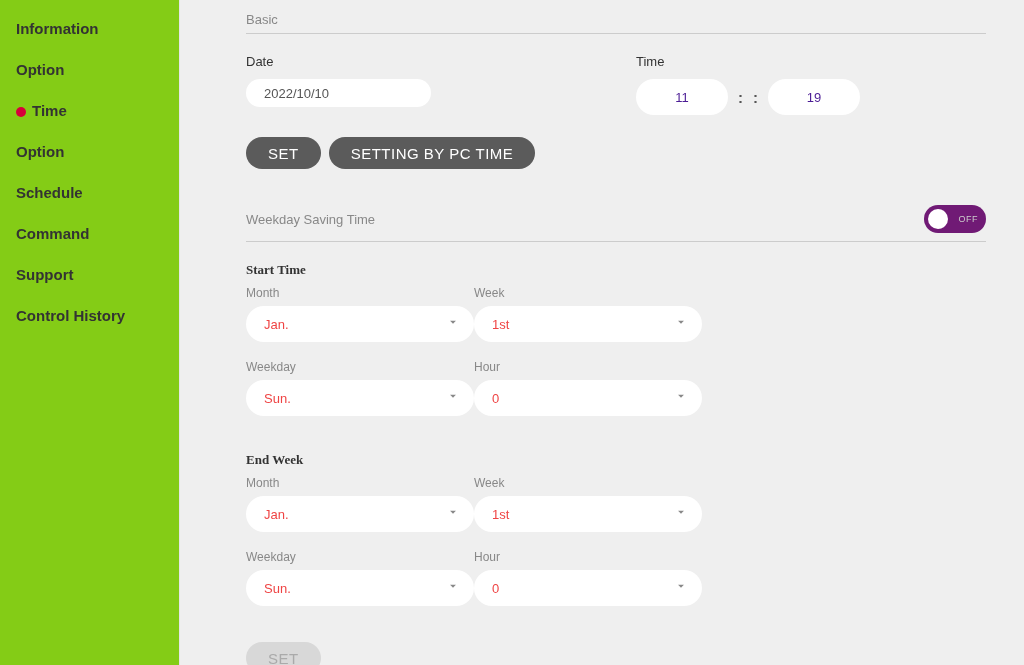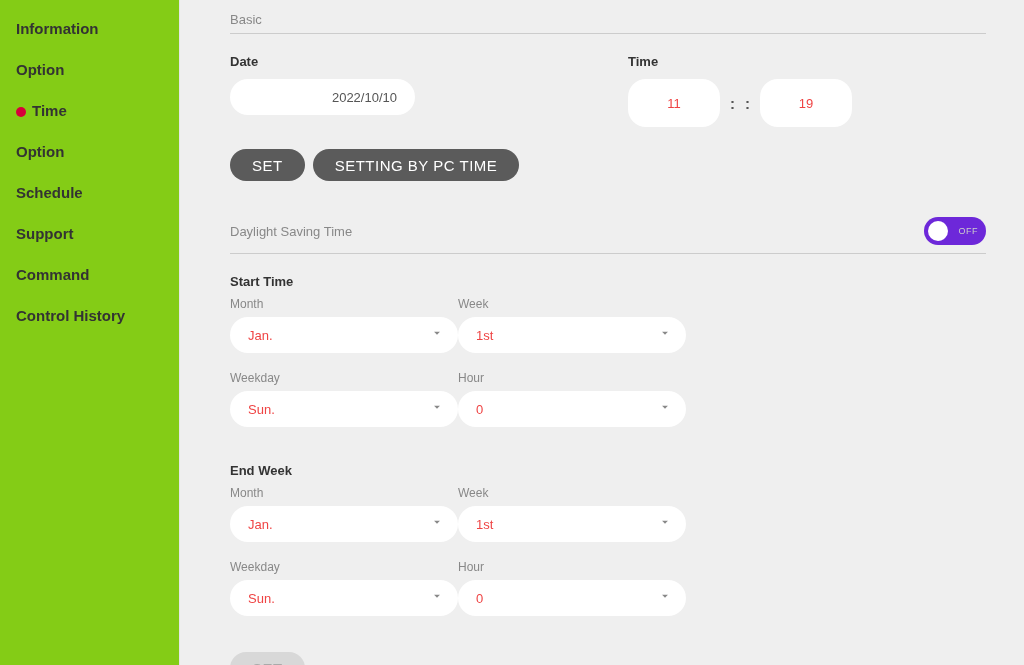--- a/index.html
+++ b/index.html
@@ -25,59 +25,58 @@
     .dot {
       display: inline-block;
       width: 10px; height: 10px; border-radius: 50%;
       margin-right: 6px;
       vertical-align: middle;
       background: transparent;
     }
 
     .content {
       flex: 1;
-      padding: 12px 38px 10px 50px;
+      padding: 12px 38px 10px 66px;
       overflow: auto;
     }
 
     .section-title {
       font-size: 13px;
       color: #888;
       padding-bottom: 6px;
       border-bottom: 1px solid #ccc;
       margin-bottom: 20px;
     }
 
     .row { display: flex; gap: 40px; margin-bottom: 22px; }
     .col { flex: 1; }
-    .field-label { font-size: 13px; font-weight: 700; color: #333; margin-bottom: 10px; }
+    .field-label { font-size: 13px; font-weight: 400; color: #333; margin-bottom: 10px; }
     .small-label { font-size: 12px; color: #888; margin-bottom: 6px; }
 
     .text-input {
       background: #fff;
       border: none;
       border-radius: 18px;
-      height: 36px;
+      height: 28px;
       padding: 0 18px;
       font-size: 13px;
       color: #555;
       width: 185px;
-      text-align: right;
     }
 
     .time-group { display: flex; align-items: center; gap: 10px; }
     .time-input {
       background: #fff;
       border: none;
       border-radius: 18px;
-      height: 48px;
+      height: 36px;
       width: 92px;
       text-align: center;
       font-size: 13px;
-      color: #ef4444;
+      color: #4c1d95;
     }
     .colon { font-size: 15px; font-weight: 600; color: #555; }
 
     .btn-row { display: flex; gap: 8px; margin-bottom: 36px; }
     .btn {
       background: #5b5b5b;
       color: #fff;
       border: none;
       border-radius: 18px;
       height: 32px;
@@ -93,33 +92,33 @@
       justify-content: space-between;
       align-items: center;
       border-bottom: 1px solid #ccc;
       padding-bottom: 8px;
       margin-bottom: 20px;
     }
     .dst-title { font-size: 13px; color: #888; }
 
     .toggle {
       width: 62px; height: 28px; border-radius: 14px;
-      background: #6d28d9; position: relative;
+      background: #701a75; position: relative;
       display: flex; align-items: center; justify-content: flex-end;
       padding-right: 8px;
       cursor: pointer;
     }
     .toggle-knob {
       position: absolute; left: 4px; top: 4px;
       width: 20px; height: 20px; border-radius: 50%;
       background: #fff;
     }
     .toggle-label { font-size: 9px; color: #ccc; letter-spacing: 0.5px; }
 
-    .subgroup-title { font-size: 13px; font-weight: 600; color: #333; margin-bottom: 8px; }
+    .subgroup-title { font-size: 13px; font-weight: 600; color: #333; margin-bottom: 8px; font-family: Liberation Serif, serif; }
 
     .select-wrap {
       position: relative;
       width: 228px;
     }
     .select-input {
       background: #fff;
       border: none;
       border-radius: 18px;
       height: 36px;
@@ -141,22 +140,22 @@
 
 <div class="layout">
   <nav class="sidebar">
     <div class="sidebar-item"><span>Information</span></div>
     <div class="sidebar-item"><span>Option</span></div>
     <div class="sidebar-item active">
       <span class="dot"></span><span>Time</span>
     </div>
     <div class="sidebar-item"><span>Option</span></div>
     <div class="sidebar-item"><span>Schedule</span></div>
+    <div class="sidebar-item"><span>Command</span></div>
     <div class="sidebar-item"><span>Support</span></div>
-    <div class="sidebar-item"><span>Command</span></div>
     <div class="sidebar-item"><span>Control History</span></div>
   </nav>
 
   <main class="content">
 
     <div class="section-title">Basic</div>
 
     <div class="row">
       <div class="col">
         <div class="field-label">Date</div>
@@ -172,21 +171,21 @@
         </div>
       </div>
     </div>
 
     <div class="btn-row">
       <button class="btn">SET</button>
       <button class="btn">SETTING BY PC TIME</button>
     </div>
 
     <div class="dst-header">
-      <span class="dst-title">Daylight Saving Time</span>
+      <span class="dst-title">Weekday Saving Time</span>
       <div class="toggle">
         <div class="toggle-knob"></div>
         <span class="toggle-label">OFF</span>
       </div>
     </div>
 
     
     <div class="subgroup-title">Start Time</div>
 
     <div class="grid2">

